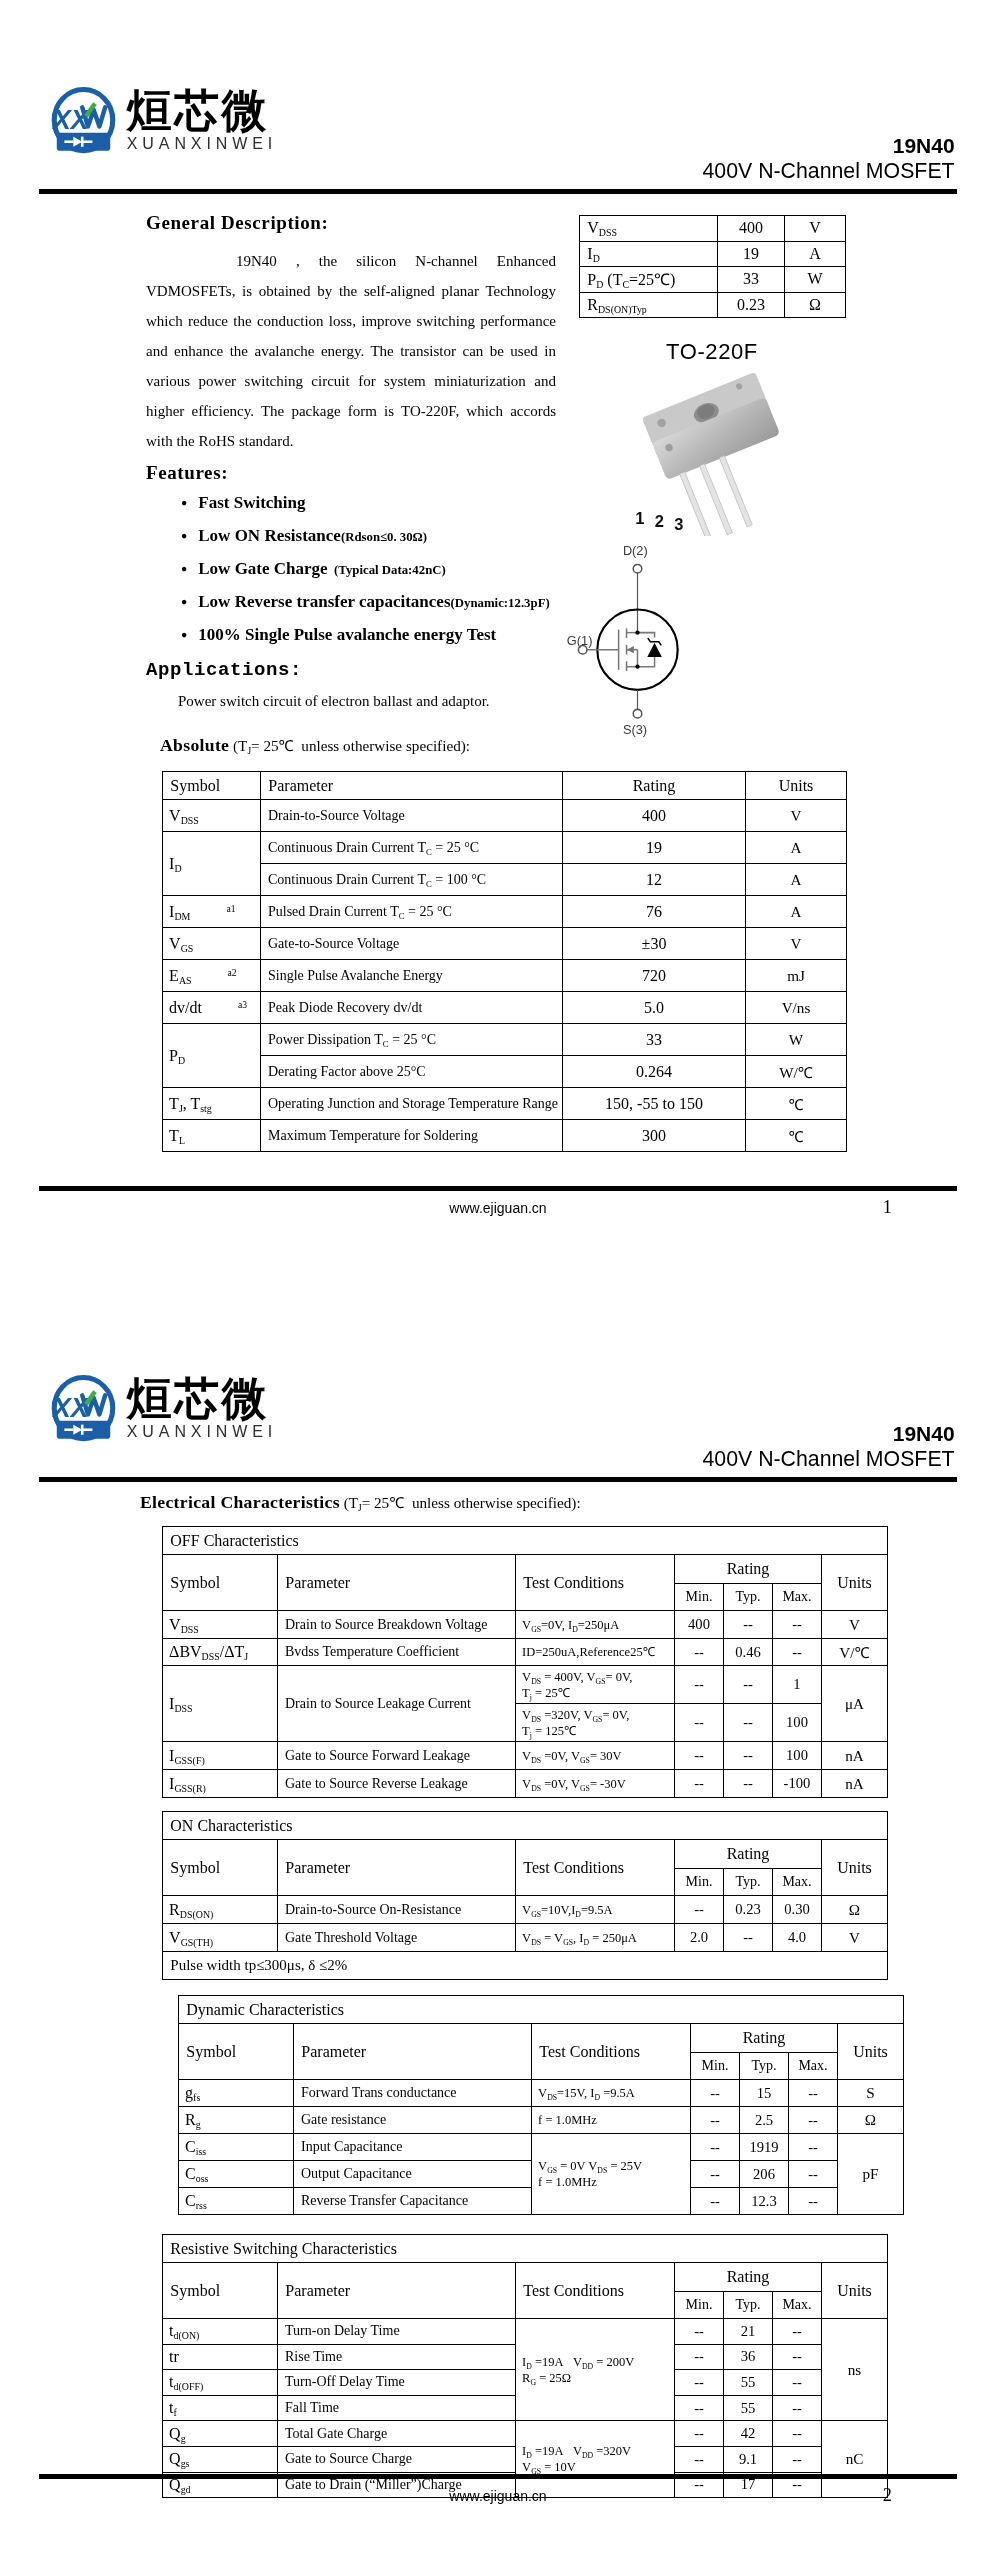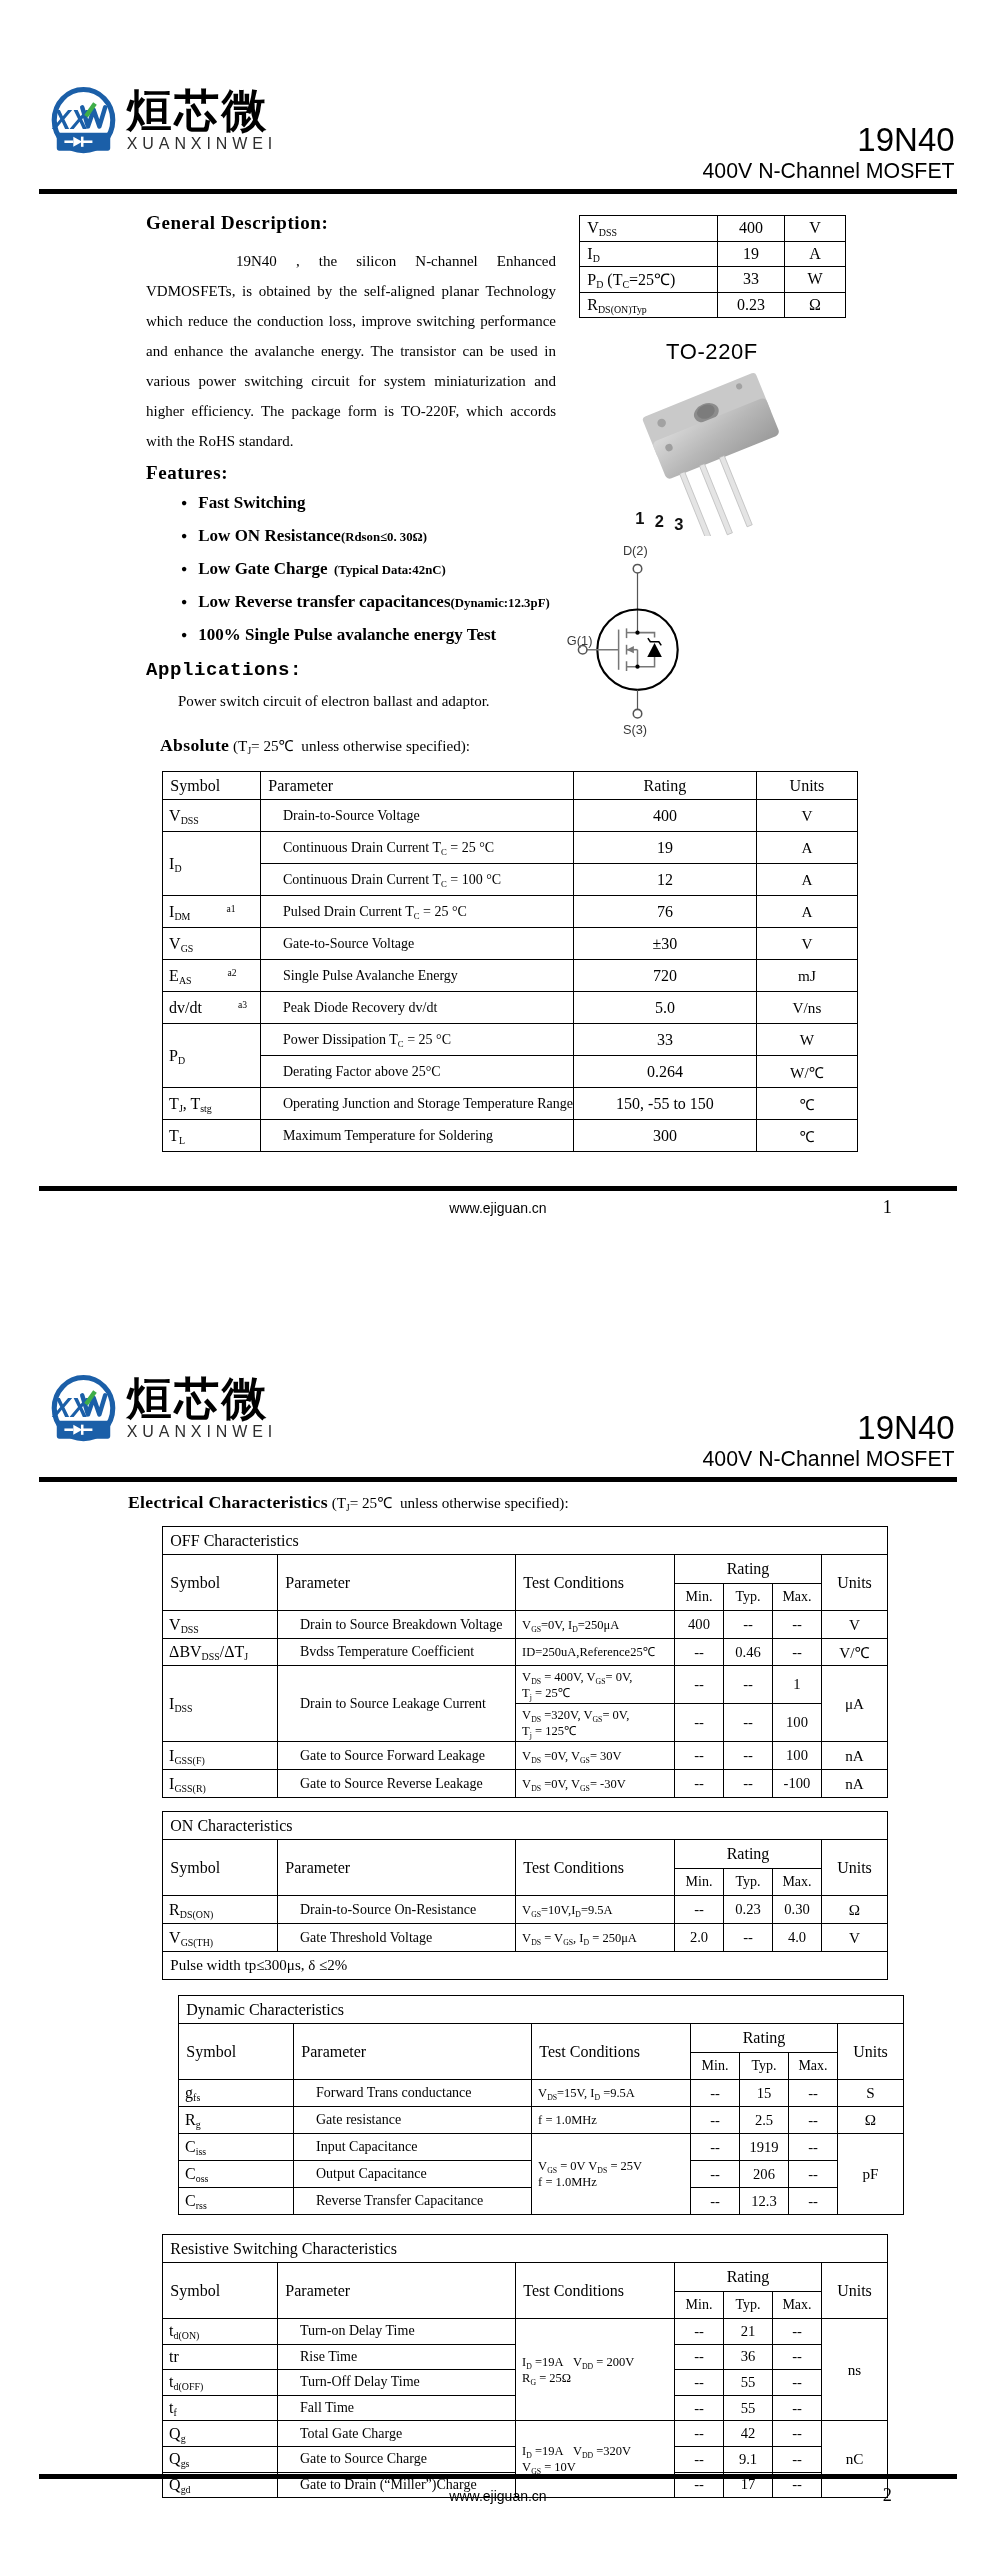--- a/index.html
+++ b/index.html
@@ -9,21 +9,21 @@
   sub{font-size:62%;vertical-align:-0.35em;line-height:0;}
   sup{font-size:60%;vertical-align:0.5em;line-height:0;margin-left:36px;}
 
   
   .hdr{position:absolute;left:39px;top:71px;width:918px;height:123px;border-bottom:5.5px solid #000;}
   .logo{position:absolute;left:11px;top:16px;display:flex;gap:9.8px;align-items:flex-start;}
   .logo-txt{display:flex;flex-direction:column;}
   .logo-cn{font-family:"Liberation Sans",sans-serif;font-weight:bold;font-size:45px;line-height:1.05;letter-spacing:2.4px;}
   .logo-en{font-family:"Liberation Sans",sans-serif;font-size:16px;letter-spacing:4.9px;color:#2e2e2e;margin-top:1.2px;}
   .hdr-right{position:absolute;right:2.4px;bottom:4.9px;text-align:right;font-family:"Liberation Sans",sans-serif;}
-  .hdr-part{font-size:33px;line-height:1.15;}
+  .hdr-part{font-size:21px;line-height:1.15;font-weight:bold;}
   .hdr-sub{font-size:21.3px;line-height:1.2;}
 
   
   .ftr{position:absolute;left:39px;top:1186px;width:918px;height:39px;border-top:5.5px solid #000;}
   .ftr-url{position:absolute;left:0;right:0;top:8.5px;text-align:center;font-family:"Liberation Sans",sans-serif;font-size:14px;}
   .ftr-pg{position:absolute;right:65px;top:6.1px;font-size:18.3px;}
 
   
   .gd-h{position:absolute;left:146px;top:212px;font-size:19px;font-weight:bold;letter-spacing:0.6px;}
   .gd-p{position:absolute;left:146px;top:246px;width:410px;font-size:15px;line-height:30px;text-align:justify;text-indent:90px;}
@@ -52,26 +52,26 @@
   
   .abs-h{position:absolute;left:160px;top:735px;font-size:15.2px;}
   .abs-h b{font-size:17.7px;letter-spacing:0.3px;}
   .abs-t{position:absolute;left:162px;top:771px;border-collapse:collapse;table-layout:fixed;border:1.8px solid #000;}
   .abs-t th,.abs-t td{border:1.2px solid #000;border-top-width:1.8px;border-bottom-width:1.8px;}
   .abs-t th{font-weight:normal;font-size:16px;height:28px;}
   .abs-t td{height:32px;}
   .th-l{text-align:left;padding-left:7.3px;}
   .th-c{text-align:center;}
   .sym{font-size:16px;padding-left:6.1px;}
-  .par{font-size:14px;padding-left:22px;white-space:nowrap;}
+  .par{font-size:14px;padding-left:7px;white-space:nowrap;}
   .rat{text-align:center;font-size:16px;}
   .uni{text-align:center;font-size:15.2px;}
 
   
-  .eh{position:absolute;left:128px;top:204px;font-size:15.2px;}
+  .eh{position:absolute;left:140px;top:204px;font-size:15.2px;}
   .eh b{font-size:17.7px;letter-spacing:0.3px;}
   .et{position:absolute;left:162px;border-collapse:collapse;table-layout:fixed;border:1.8px solid #000;}
   .et th,.et td{border:1.2px solid #000;border-top-width:1.8px;border-bottom-width:1.8px;}
   .et th{font-weight:normal;font-size:16px;}
   .sect{text-align:left;padding-left:7.3px;font-size:17px;font-weight:bold;height:28px;}
   .rh1 th{height:29px;}
   .rh2 th{height:27px;font-size:14px;}
   .hl{text-align:left;padding-left:7.3px;}
   .hc{text-align:center;}
   .cnd{font-size:12.5px;padding-left:6.1px;line-height:16px;}

